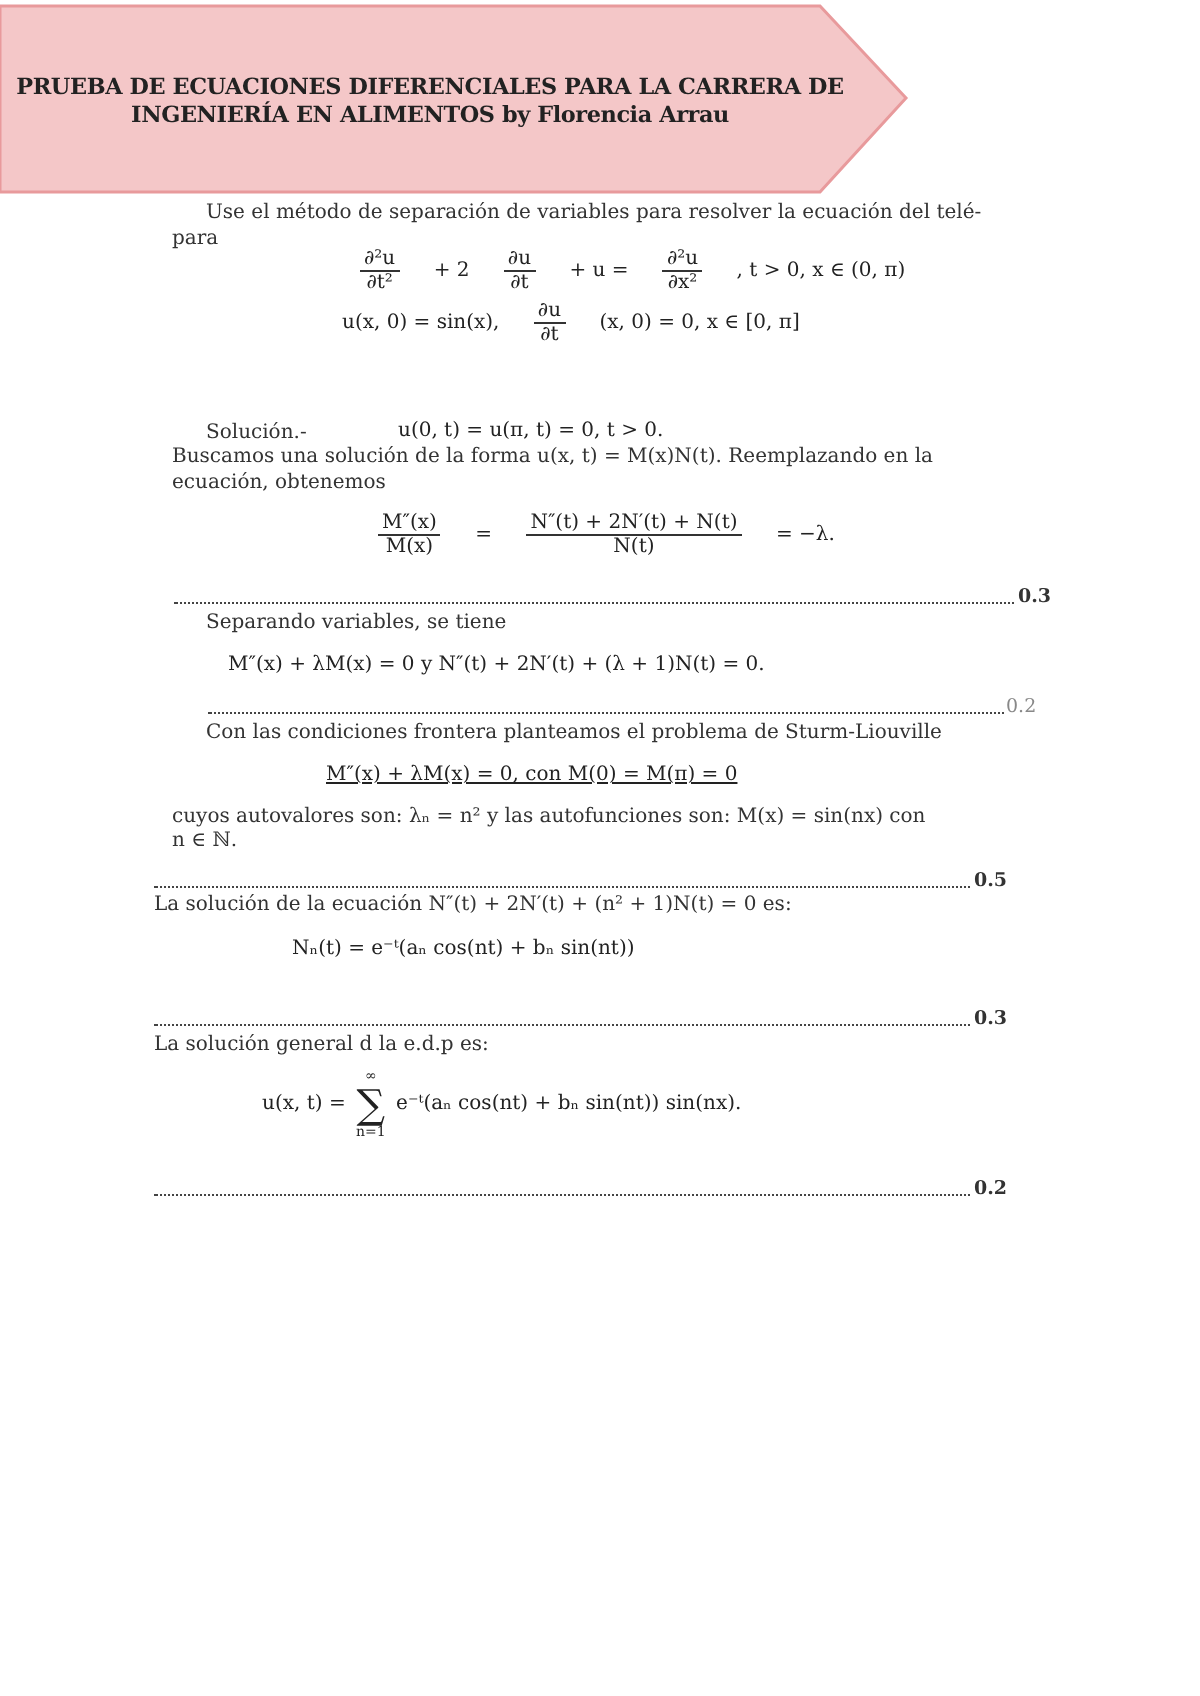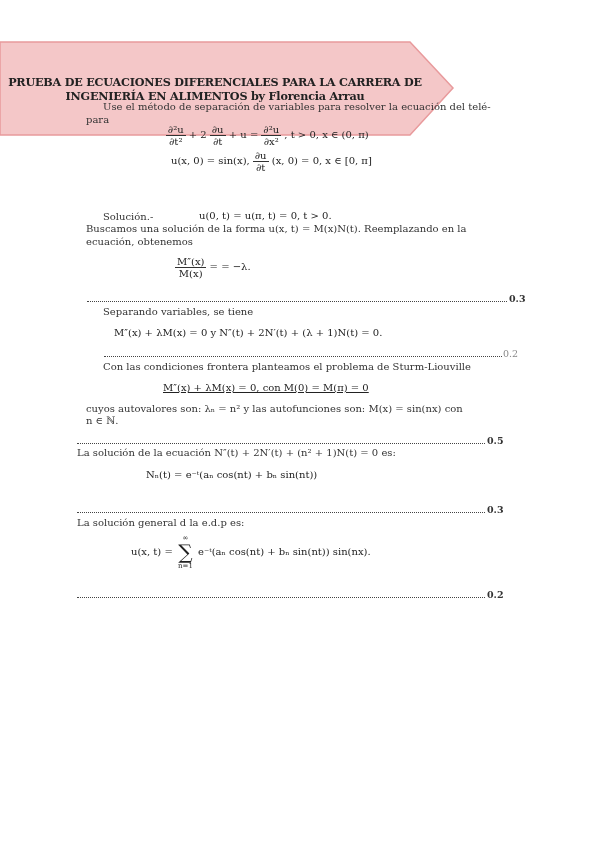--- a/index.html
+++ b/index.html
@@ -1,29 +1,29 @@
 <!DOCTYPE html>
 <html><head>
 <meta charset="utf-8">
 <style>
   html, body { margin:0; padding:0; }
   body {
     width:600px; height:848px; background:#ffffff; position:relative; overflow:hidden;
     font-family: "DejaVu Serif", "Liberation Serif", serif; color:#2a2a2a;
   }
-  .banner { position:absolute; left:0; top:2px; width:456px; height:98px;margin-top:39px; }
+  .banner { position:absolute; left:0; top:2px; width:456px; height:98px; }
   .banner svg { position:absolute; left:0; top:0; }
   .banner-title {
     position:absolute; left:0; top:34px; width:430px; text-align:center;
     font-family: "DejaVu Serif", serif; font-weight:bold; font-size:11.2px;
     line-height:14px; color:#222; letter-spacing:-0.2px;
   }
   .t { position:absolute; font-size:10px; line-height:12px; white-space:nowrap; color:#333; }
   .m { position:absolute; font-size:10px; line-height:12px; white-space:nowrap; color:#222; font-family:"DejaVu Serif", serif; }
-  .frac { display:inline-block; vertical-align:middle; text-align:center; margin:0 0; }
+  .frac { display:inline-block; vertical-align:middle; text-align:center; margin:0 14px; }
   .frac .num { display:block; border-bottom:1px solid #333; padding:0 2px; line-height:11px; }
   .frac .den { display:block; line-height:11px; padding:0 2px; }
   .dots { position:absolute; height:0; border-bottom:1px dotted #444; }
   .score { position:absolute; font-size:9.5px; line-height:10px; font-weight:bold; color:#333; }
   .score.light { font-weight:normal; color:#888; }
   .sum { display:inline-block; vertical-align:middle; text-align:center; margin:0 2px; }
   .sum .top, .sum .bot { display:block; font-size:7px; line-height:8px; }
   .sum .sig { display:block; font-size:20px; line-height:20px; }
 </style>
 </head>
@@ -59,20 +59,21 @@
 
 <div class="m" style="left:199px; top:180px;margin-top:30px;">u(0, t) = u(π, t) = 0,    t &gt; 0.</div>
 
 <div class="t" style="left:103px; top:211px;">Solución.-</div>
 <div class="t" style="left:86px; top:223px;">Buscamos una solución de la forma u(x, t) = M(x)N(t). Reemplazando en la</div>
 <div class="t" style="left:86px; top:236px;text-align:center;">ecuación, obtenemos</div>
 
 <div class="m" style="left:175px; top:256px;">
   <span class="frac"><span class="num">M″(x)</span><span class="den">M(x)</span></span>
   <span>=</span>
+  <span class="frac"><span class="num">N″(t) + 2N′(t) + N(t)</span><span class="den">N(t)</span></span>
   <span>= −λ.</span>
 </div>
 
 <div class="dots" style="left:87px; top:301px; width:420px;"></div>
 <div class="score" style="left:509px; top:294px;">0.3</div>
 
 <div class="t" style="left:103px; top:306px;">Separando variables, se tiene</div>
 <div class="m" style="left:114px; top:327px;">M″(x) + λM(x) = 0    y    N″(t) + 2N′(t) + (λ + 1)N(t) = 0.</div>
 
 <div class="dots" style="left:104px; top:356px; width:398px;"></div>

